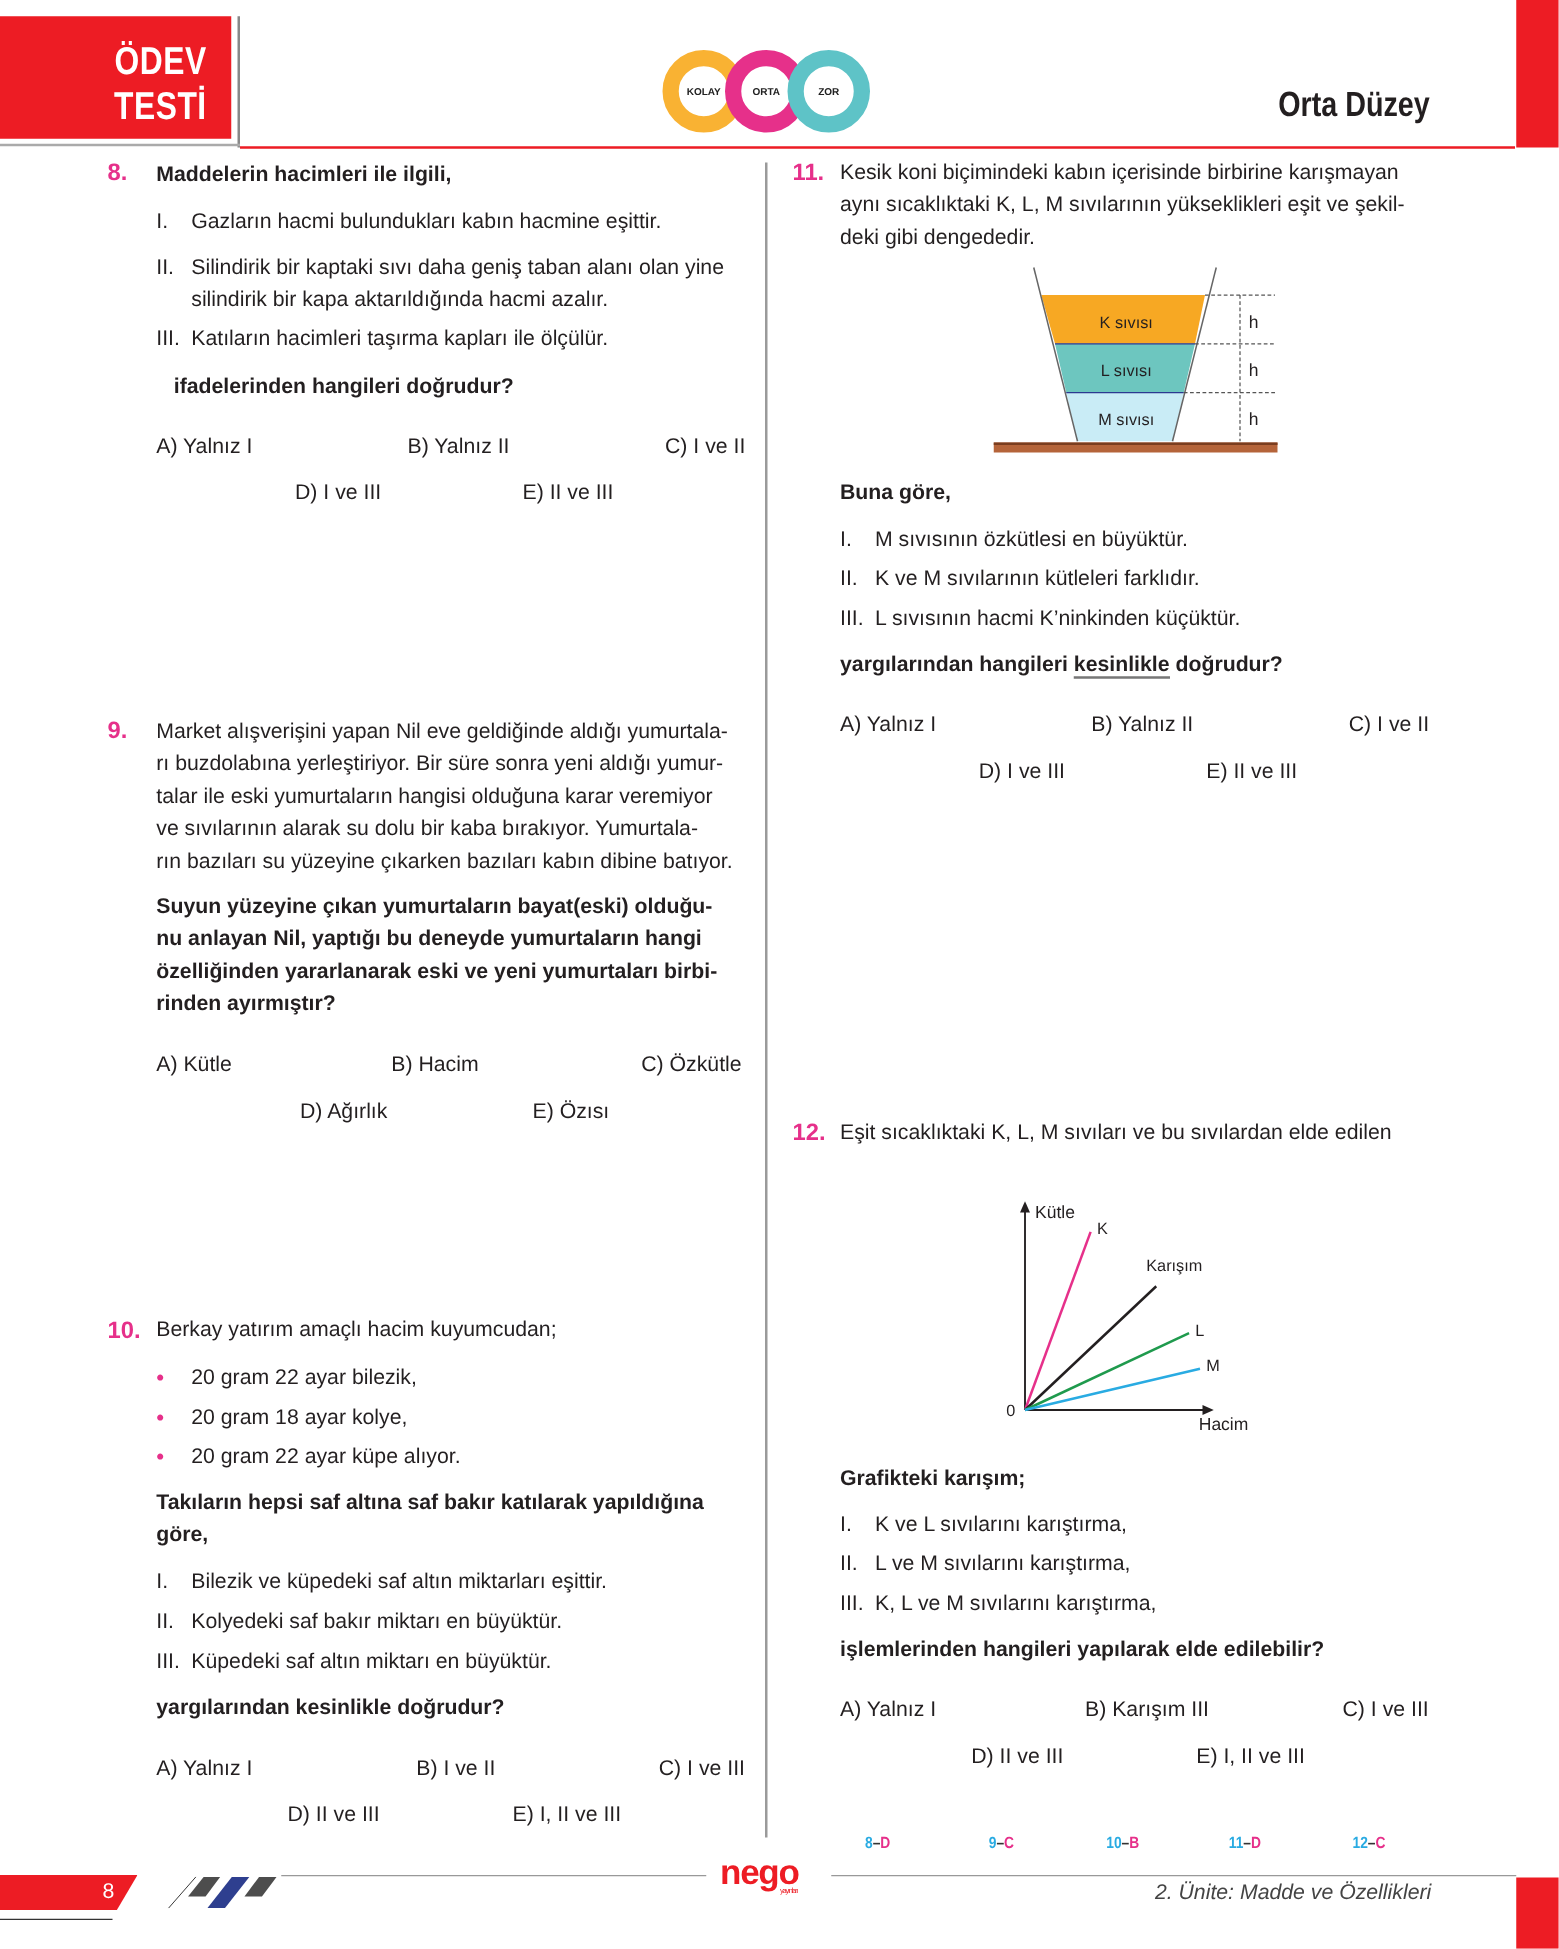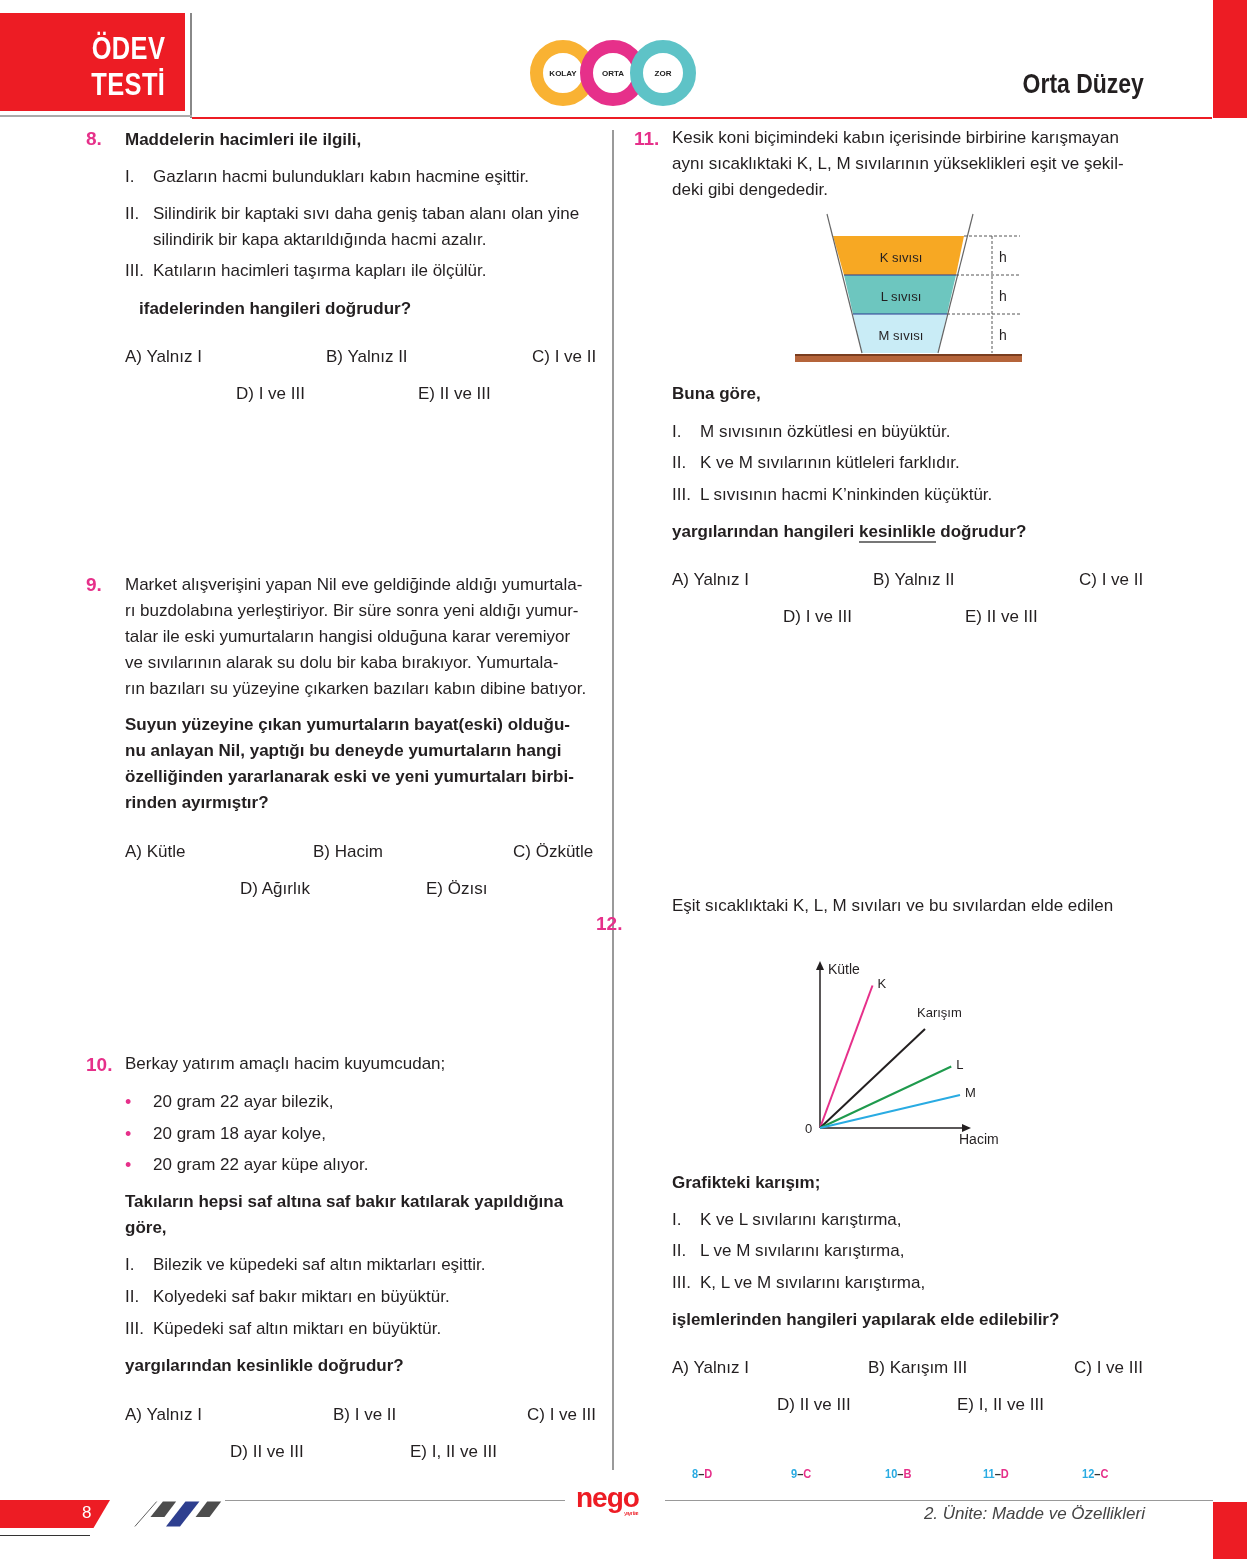--- a/index.html
+++ b/index.html
@@ -221,21 +221,21 @@
     <span>yargılarından hangileri </span><span class="underline">kesinlikle</span><span> doğrudur?</span>
   </div>
   <div class="opt" style="left:672px;top:570px;">A) Yalnız I</div>
   <div class="opt" style="left:873px;top:570px;">B) Yalnız II</div>
   <div class="opt" style="left:1079px;top:570px;">C) I ve II</div>
   <div class="opt" style="left:783px;top:607px;">D) I ve III</div>
   <div class="opt" style="left:965px;top:607px;">E) II ve III</div>
 </div>
 
 <div>
-  <div class="qnum" style="left:596px;top:896px;margin-top:17px;">12.</div>
+  <div class="qnum" style="left:634px;top:896px;">12.</div>
   <div class="para txt" style="left:672px;top:893px;white-space:nowrap;">
     <div>Eşit sıcaklıktaki K, L, M sıvıları ve bu sıvılardan elde edilen</div>
   </div>
 
   <svg class="fig12" id="chart12" viewBox="0 0 220 195">
     <line x1="25" y1="170" x2="25" y2="8" stroke="#231f20" stroke-width="1.5"></line>
     <polygon points="25,3 21,12 29,12" fill="#231f20"></polygon>
     <line x1="25" y1="170" x2="170" y2="170" stroke="#231f20" stroke-width="1.5"></line>
     <polygon points="176,170 167,166 167,174" fill="#231f20"></polygon>
     <text x="33" y="16" font-size="14" fill="#231f20" font-family="Liberation Sans, sans-serif">Kütle</text>

